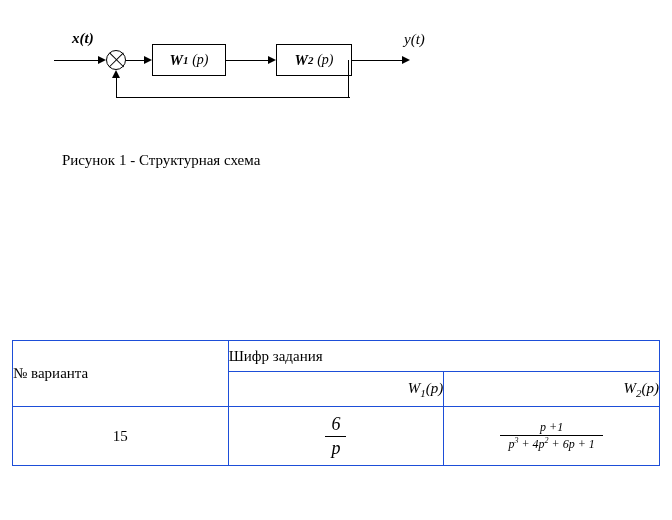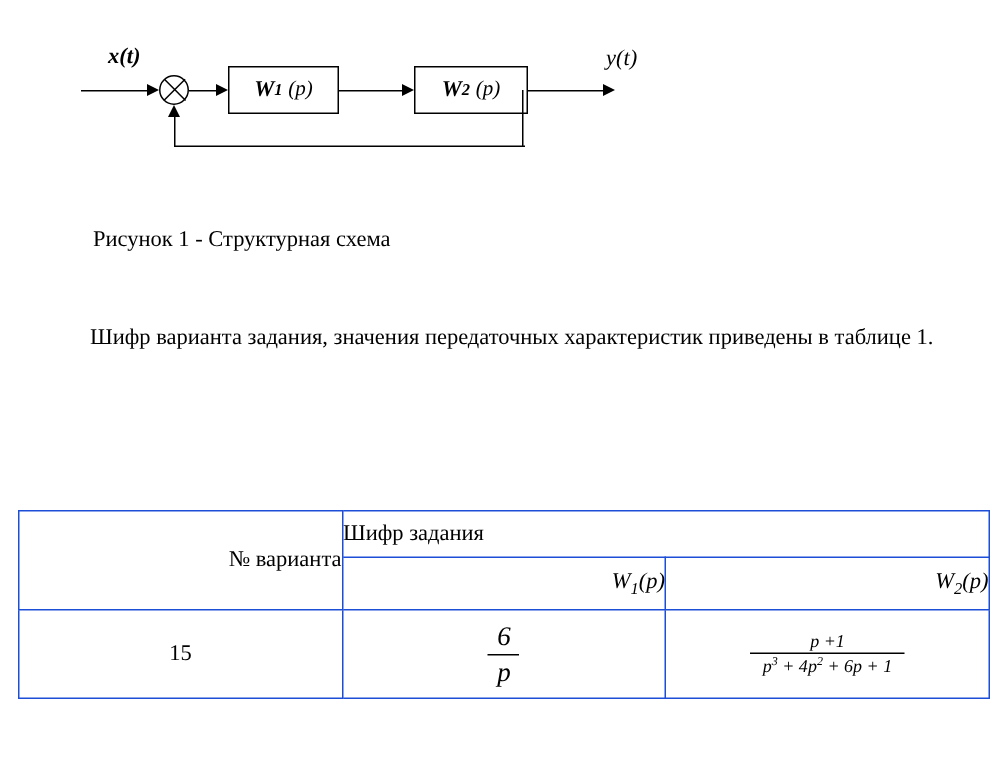--- a/index.html
+++ b/index.html
@@ -140,21 +140,21 @@
     font-size: 15px;
   }
   .tbl td {
     border: 1px solid #1d4ed8;
     padding: 0;
     vertical-align: middle;
   }
   .cell-varno {
     width: 204px;
     height: 64px;
-    text-align: right;
+    text-align: left;
     padding-left: 10px;
     margin-left: 28px;
   }
   .cell-cipher {
     text-align: left;
     padding-left: 10px;
     height: 30px;
   }
   .cell-w {
     width: 204px;
@@ -226,21 +226,20 @@
     <div class="arrow-r" style="left:402px; top:55.5px;"></div>
 
     <div class="line-v" style="left:348px; top:60px; height:38px;"></div>
     <div class="line-h" style="left:116px; top:97px; width:234px;"></div>
     <div class="line-v" style="left:116px; top:76px; height:22px;"></div>
     <div class="arrow-u" style="left:111.5px; top:70px;"></div>
   </div>
 
   <div class="caption cap-fig">Рисунок 1 - Структурная схема</div>
 
-  <div class="para">Шифр варианта задания, значения передаточных характеристик приведены в таблице 1.</div>
 
 
   <table class="tbl">
     <tbody>
       <tr>
         <td class="cell-varno" rowspan="2">№ варианта</td>
         <td class="cell-cipher" colspan="2">Шифр задания</td>
       </tr>
       <tr>
         <td class="cell-w">

